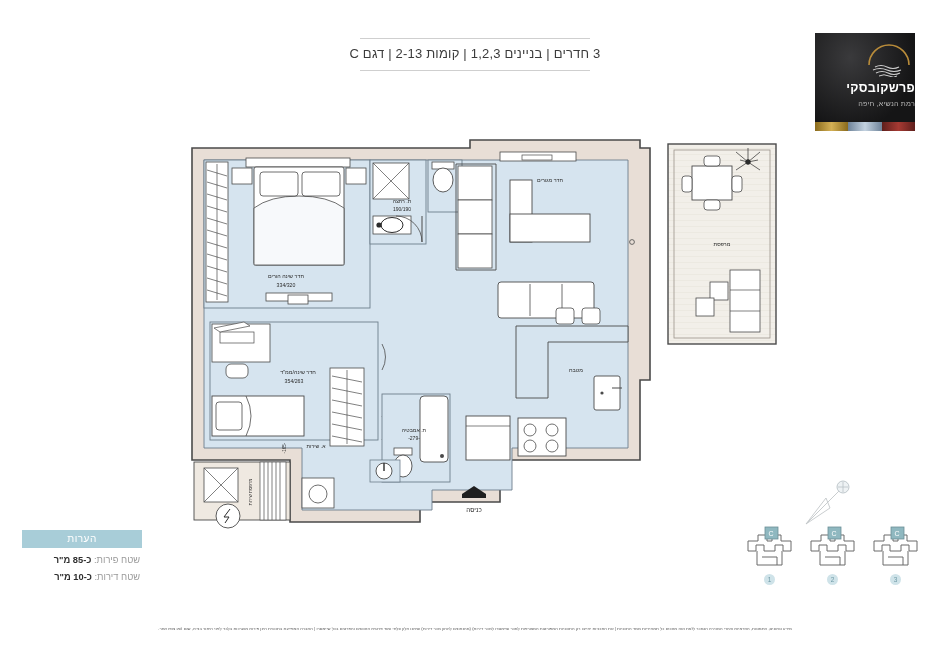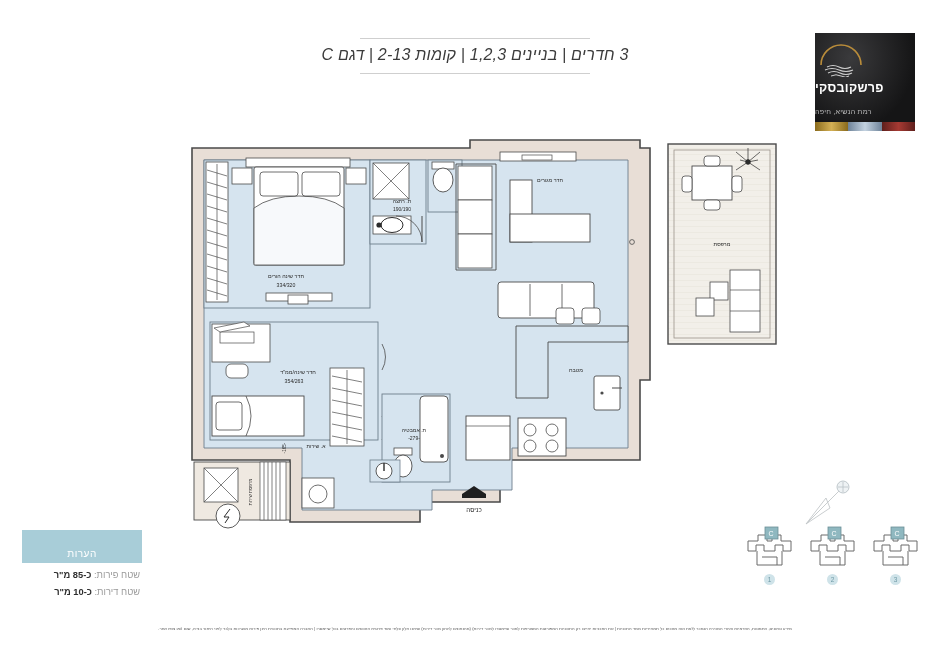--- a/index.html
+++ b/index.html
@@ -11,54 +11,53 @@
   .page{position:absolute;inset:0;}
 
   
   .title-wrap{
     position:absolute;left:300px;top:38px;width:350px;text-align:center;
     direction:rtl;
   }
   .title-rule{height:1px;background:#cfcfcf;width:230px;margin:0 auto;}
   .title-rule.bottom{margin-top:9px;}
   .title-text{
-    font-size:16px;color:#3b3b3b;letter-spacing:.2px;padding:7px 0 0;
+    font-size:13px;color:#3b3b3b;letter-spacing:.2px;padding:7px 0 0;
     white-space:nowrap;
-    font-style:italic;
   }
 
   
   .logo{
     position:absolute;left:815px;top:33px;width:100px;height:98px;
     background:#1d1d1f;
     background-image:radial-gradient(ellipse at 35% 25%,#3a3a3c 0%,#151516 70%);
-    display:flex;flex-direction:column;align-items:flex-start;justify-content:flex-start;
+    display:flex;flex-direction:column;align-items:flex-end;justify-content:flex-start;
     overflow:hidden;
   }
   .logo-mark{width:52px;height:34px;margin-top:10px;position:relative;}
   .logo-mark svg{display:block;}
   .logo-name{
     color:#fff;font-size:12.5px;font-weight:bold;direction:rtl;margin-top:4px;
     letter-spacing:.3px;
   }
   .logo-sub{
-    color:#b9b9b9;font-size:7.2px;direction:rtl;margin-top:12px;letter-spacing:.2px;
+    color:#b9b9b9;font-size:7.2px;direction:rtl;margin-top:4px;letter-spacing:.2px;
   }
   .logo-bars{position:absolute;left:0;bottom:0;width:100%;height:9px;display:flex;}
   .logo-bars div{flex:1;}
 
   
   .plan{position:absolute;left:170px;top:130px;width:640px;height:420px;}
   .plan svg{display:block;}
 
   
   .notes{position:absolute;left:22px;top:530px;width:120px;direction:rtl;}
   .notes-head{
     background:#a8cdd8;color:#ffffff;font-size:10px;text-align:center;
-    padding:18px 0 4px;letter-spacing:.5px;
+    padding:3px 0 4px;letter-spacing:.5px;
   }
   .notes-row{
     font-size:9.3px;color:#9a9a9a;padding:7px 2px 0 0;white-space:nowrap;
     text-align:right;
   }
   .notes-row b{color:#2e2e2e;font-weight:bold;}
 
   
   .keyplans{position:absolute;left:745px;top:525px;width:175px;height:70px;display:flex;gap:14px;}
   .keyplan{width:49px;text-align:center;}

